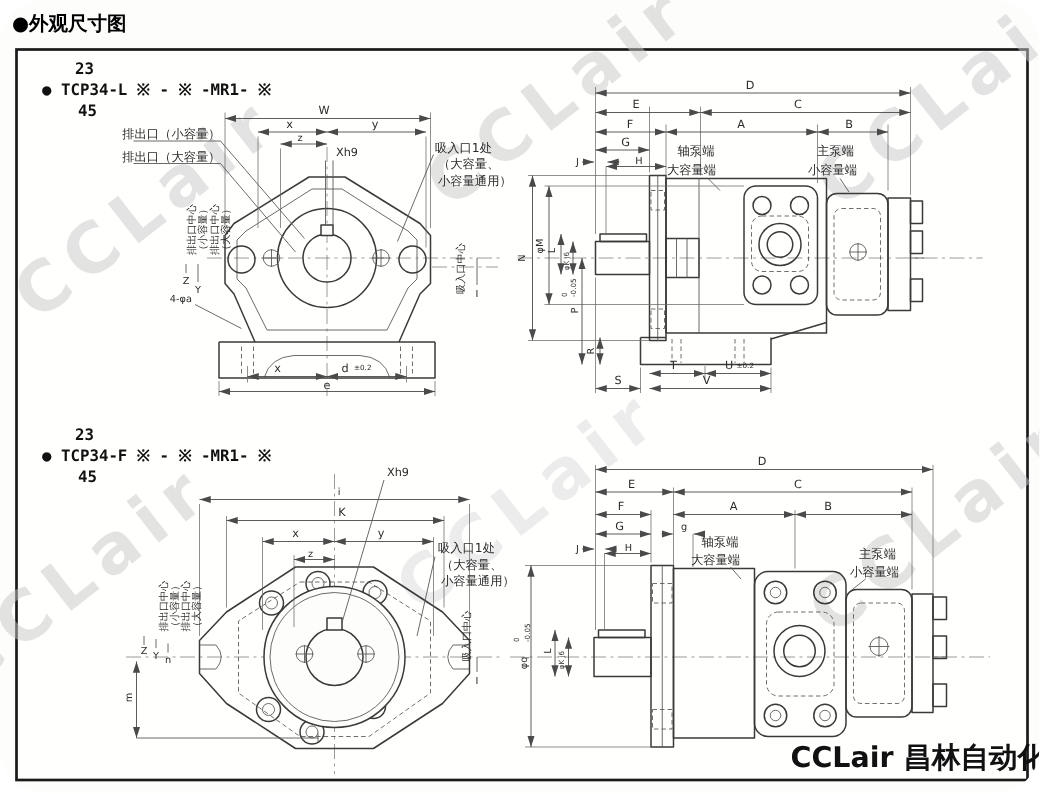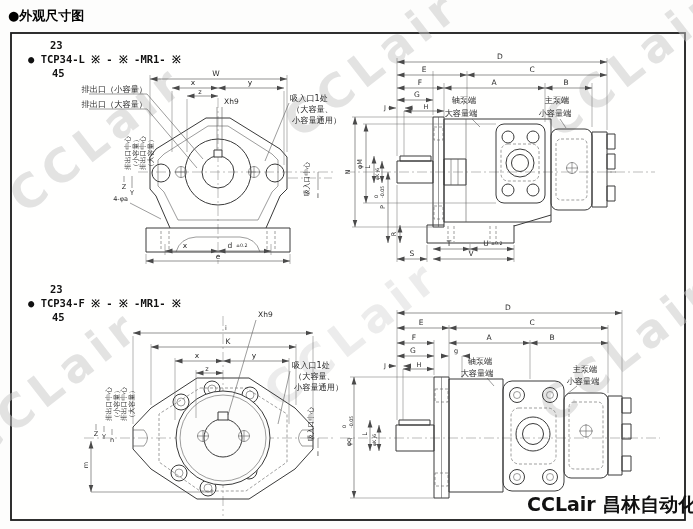--- a/index.html
+++ b/index.html
@@ -1,16 +1,16 @@
 <!DOCTYPE html>
 <html><head>
 <meta charset="utf-8">
 <style>
   html,body{margin:0;padding:0;background:#ffffff;}
-  #page{position:relative;width:693px;height:529px;background:#fdfdfc;overflow:hidden;}
+  #page{position:relative;width:693px;height:529px;background:#fdfdfc;overflow:hidden;border-radius:30px;}
   svg text{font-family:"DejaVu Sans","Liberation Sans",sans-serif;fill:#2b2b2b;}
   .title{font-size:13px;font-weight:bold;fill:#000;}
   .hdr{font-family:"DejaVu Sans Mono","Liberation Mono",monospace;font-size:10.5px;font-weight:bold;fill:#111;}
   .brand{font-size:19px;font-weight:bold;fill:#111;}
   .wm{font-size:46px;font-weight:bold;fill:#c8c8c8;opacity:.5;letter-spacing:7px;}
   .wm2{opacity:.33;}
   .dimtxt{font-size:7.5px;}
   .sm{font-size:6.5px;}
   .xs{font-size:4.8px;}
   .cjk{font-size:8.2px;}

